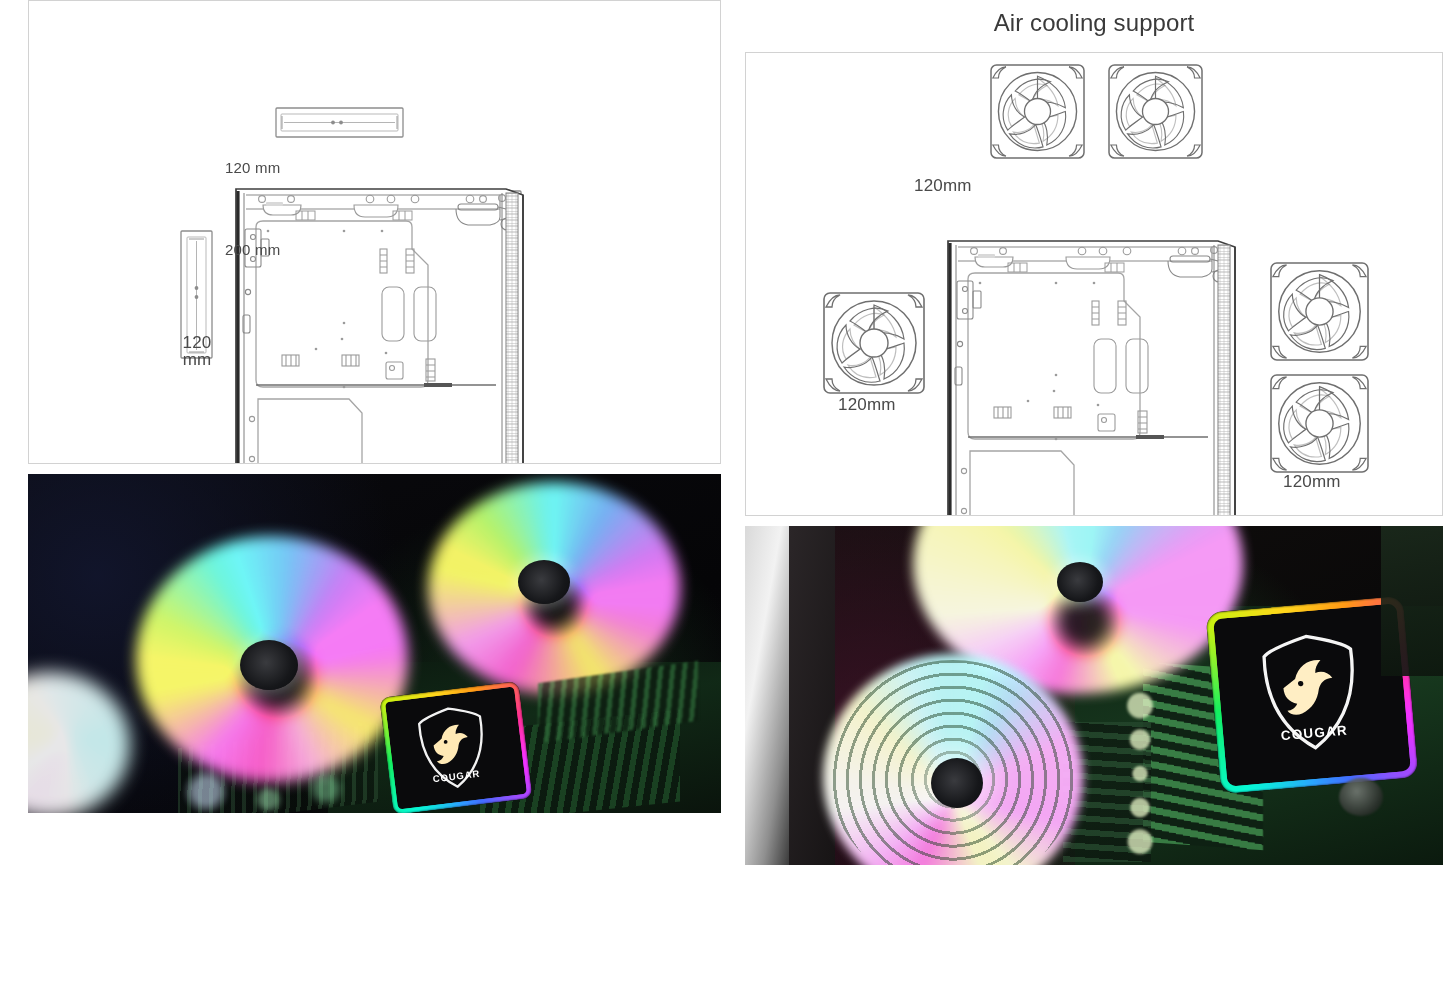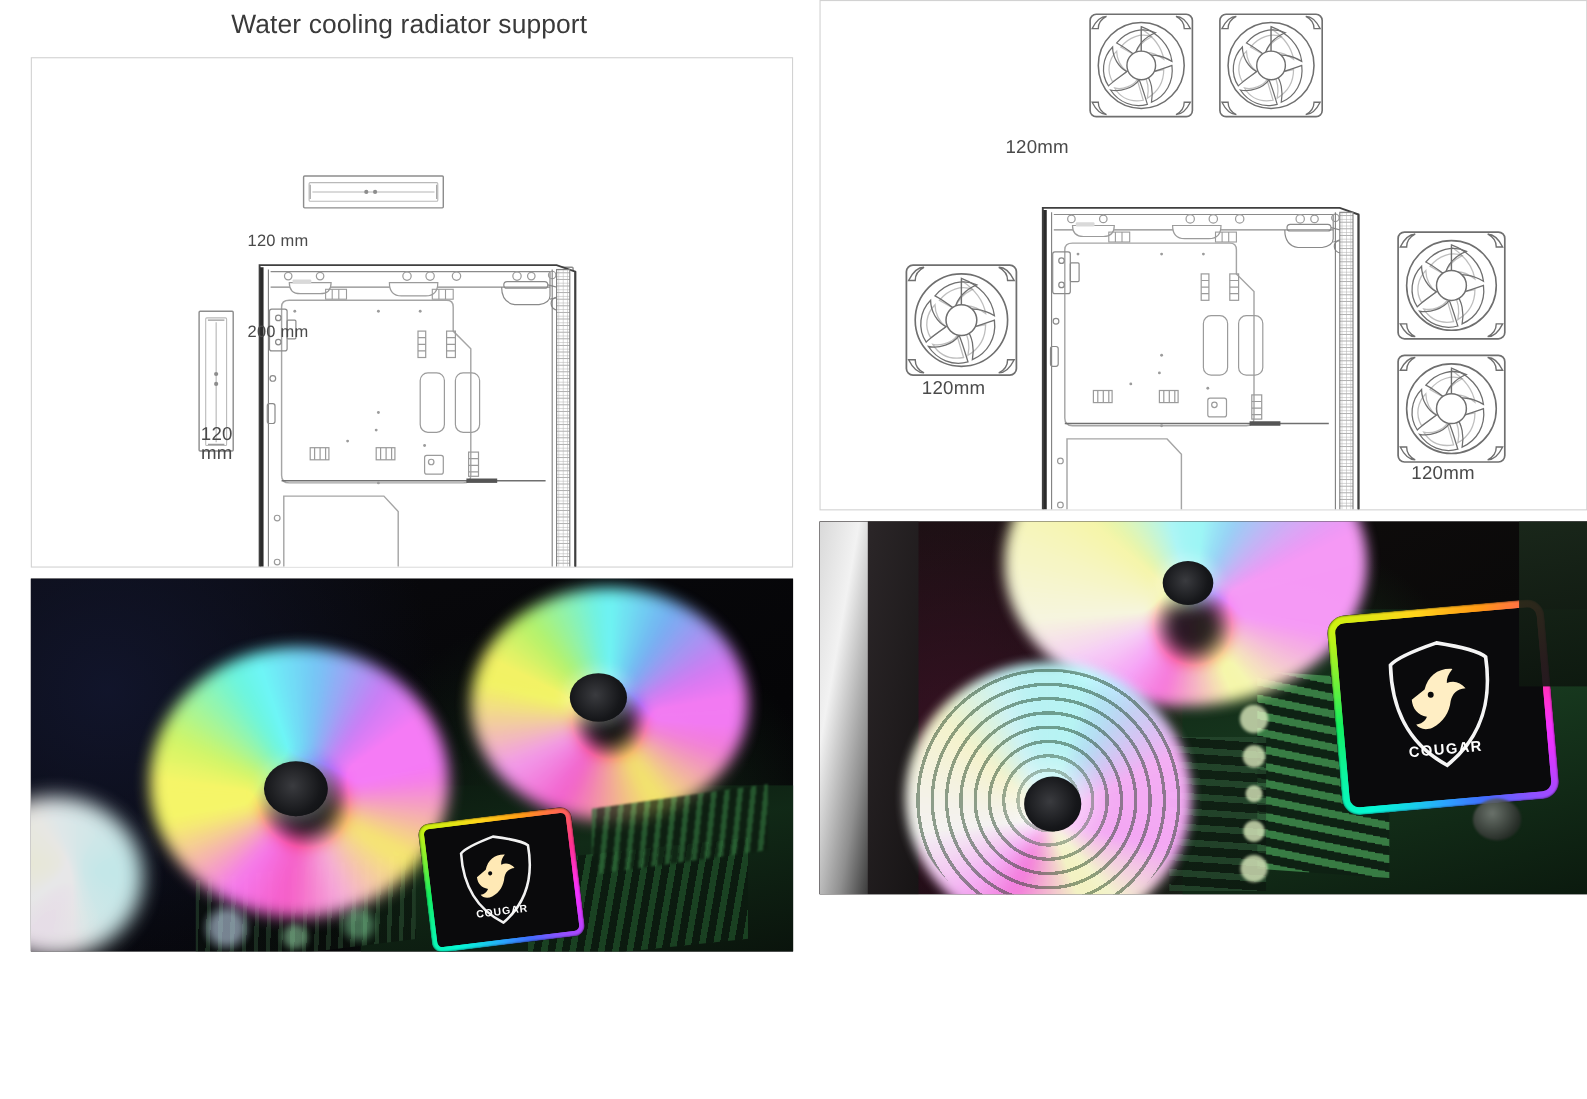--- a/index.html
+++ b/index.html
@@ -108,21 +108,20 @@
     background: linear-gradient(180deg, #0e1a0e 0%, #16301a 50%, #0a140c 100%);
   }
 </style>
 </head>
 <body>
 
 <div class="page">
 
   <div class="col col-left">
 
-    <div class="panel-title">Water cooling radiator support</div>
 
     <div class="diagram-box">
 
       <svg width="693" height="598" viewBox="0 0 693 598">
         <defs>
           <pattern id="meshL" width="4" height="6" patternUnits="userSpaceOnUse">
             <rect width="4" height="6" fill="#ffffff"></rect>
             <path d="M0 0 H4 M0 3 H4" stroke="#9a9a9a" stroke-width="0.7"></path>
             <path d="M2 0 V6" stroke="#b5b5b5" stroke-width="0.5"></path>
           </pattern>
@@ -343,20 +342,21 @@
                background:radial-gradient(circle at 20% 60%,rgba(210,230,255,.55) 0 6%,transparent 12%),
                           radial-gradient(circle at 46% 75%,rgba(180,255,200,.45) 0 5%,transparent 11%),
                           radial-gradient(circle at 70% 55%,rgba(160,255,190,.4) 0 5%,transparent 11%);
                filter:blur(2px);"></div>
       </div>
     </div>
   </div>
 
   <div class="col col-right">
 
+    <div class="panel-title">Air cooling support</div>
 
     <div class="diagram-box">
 
       <svg width="698" height="598" viewBox="0 0 698 598">
         <defs>
           <pattern id="meshR" width="4" height="6" patternUnits="userSpaceOnUse">
             <rect width="4" height="6" fill="#ffffff"></rect>
             <path d="M0 0 H4 M0 3 H4" stroke="#9a9a9a" stroke-width="0.7"></path>
             <path d="M2 0 V6" stroke="#b5b5b5" stroke-width="0.5"></path>
           </pattern>

